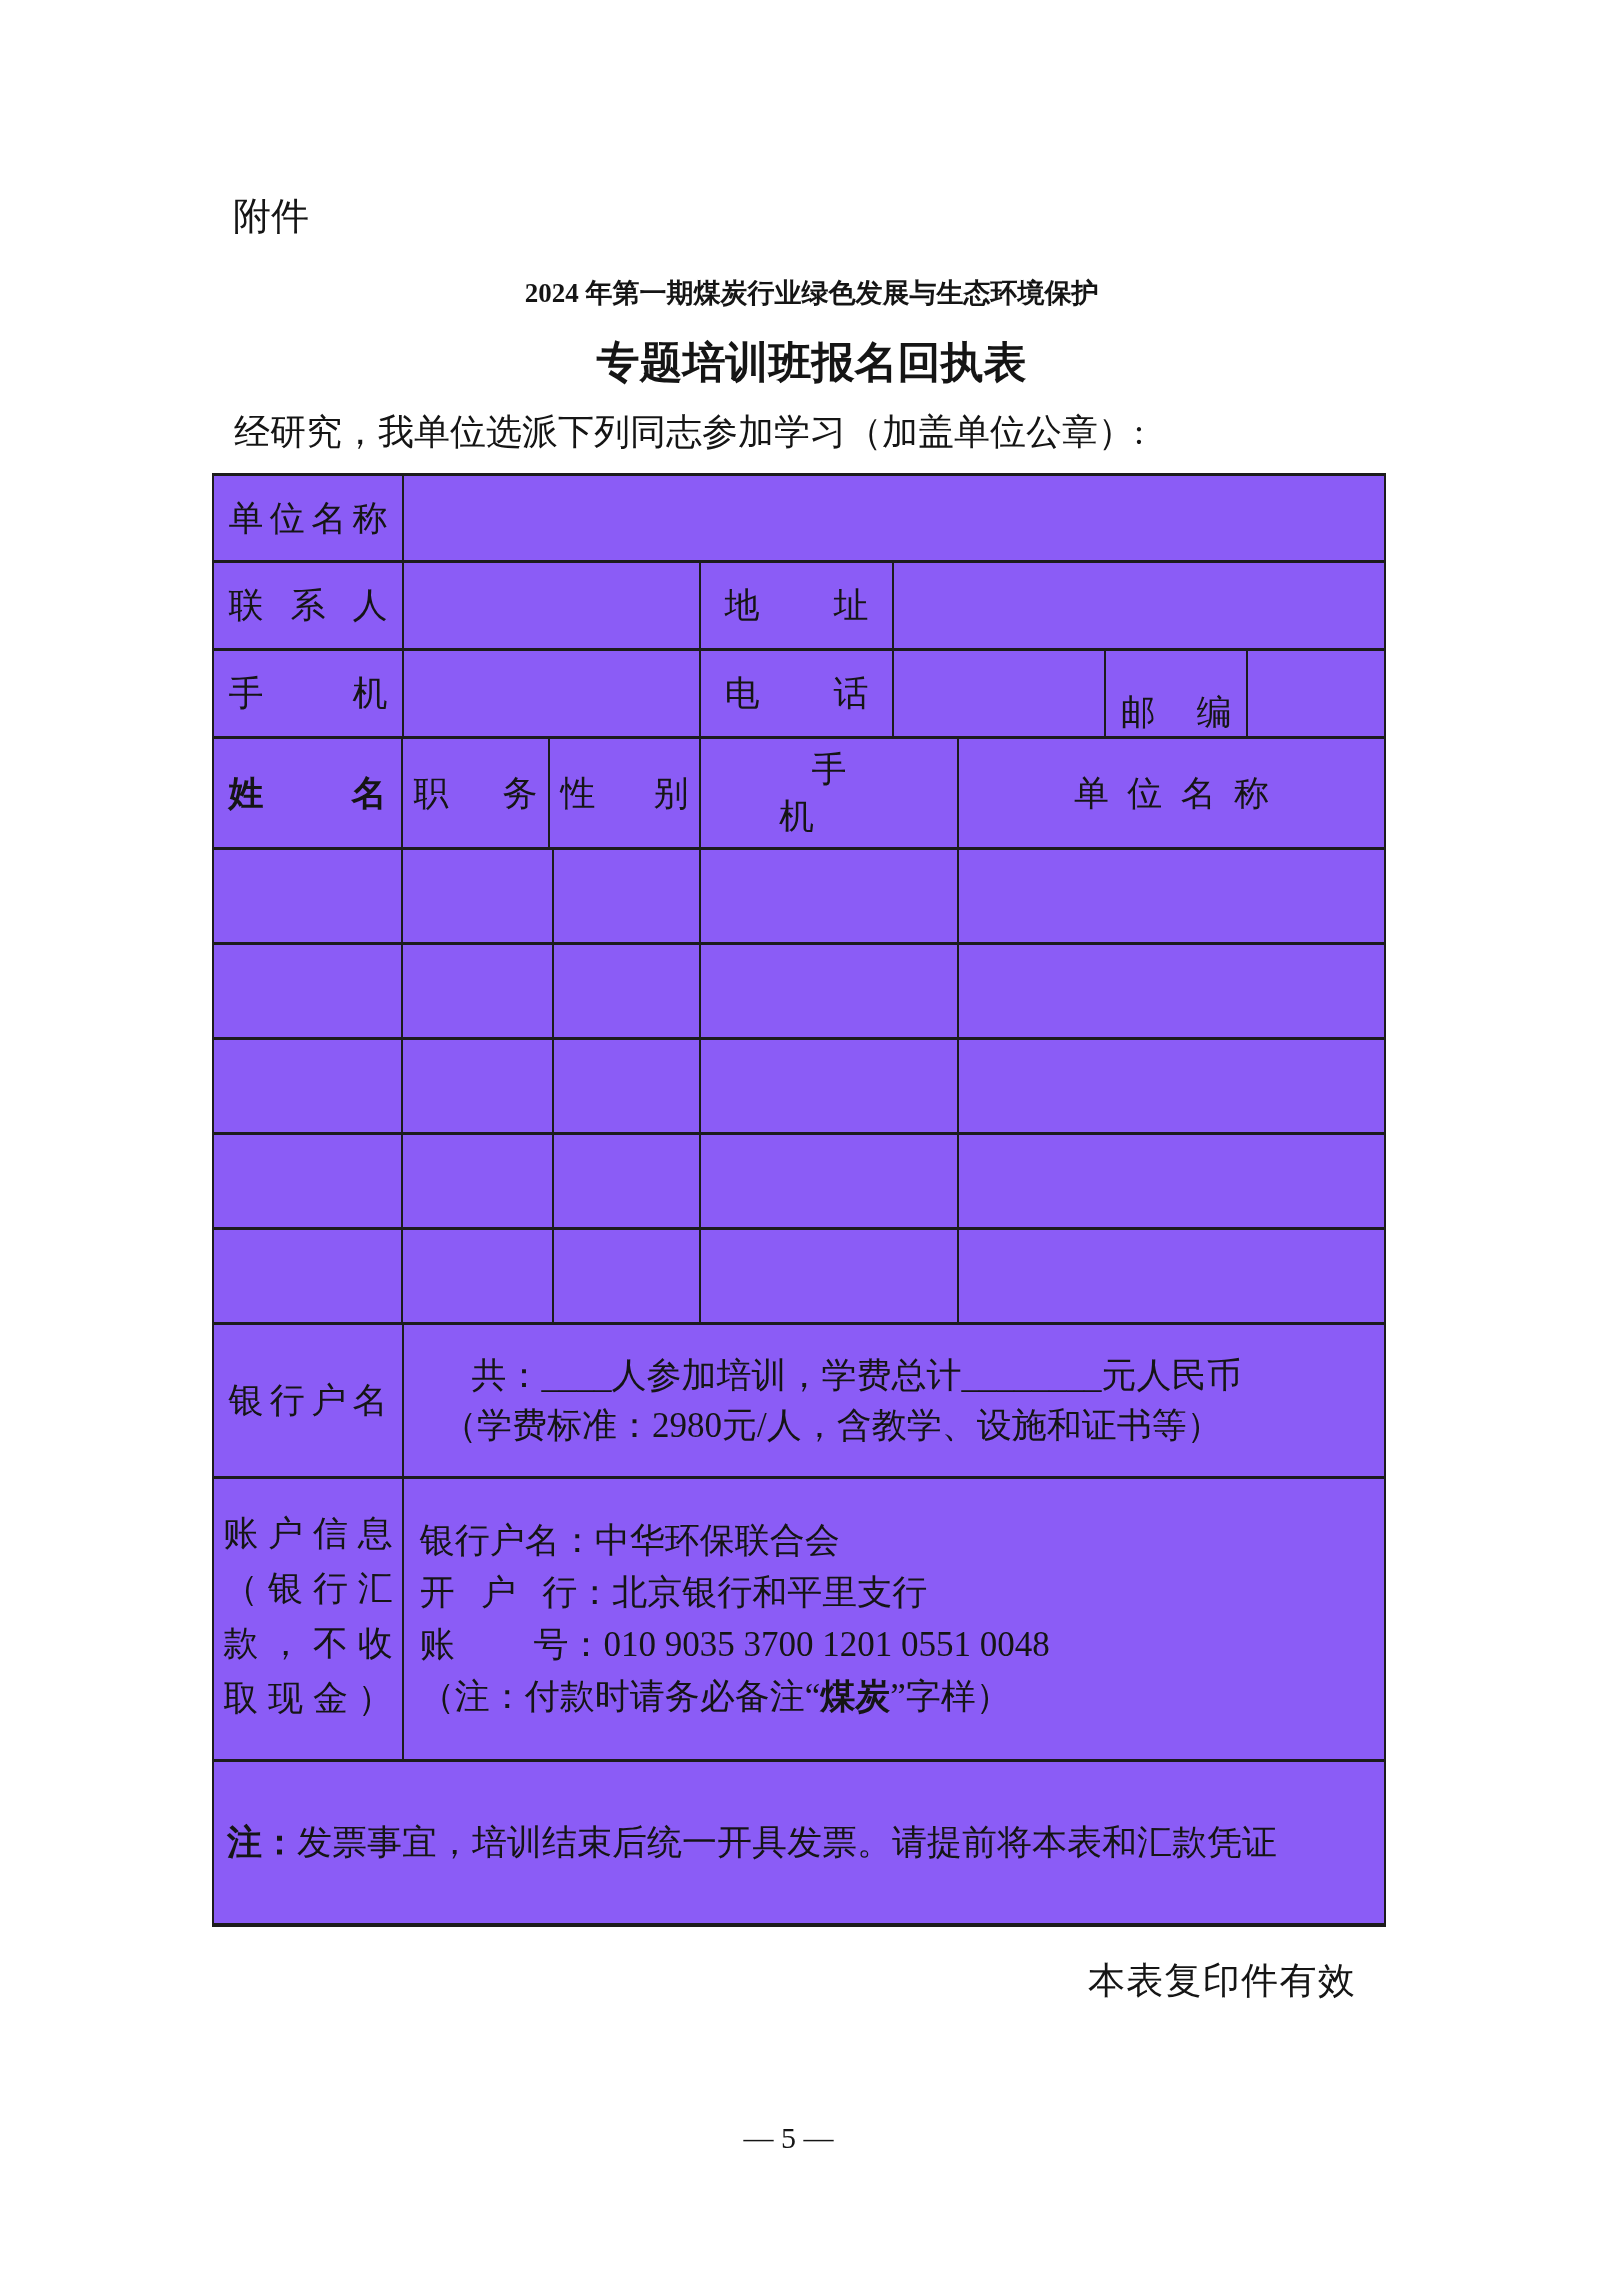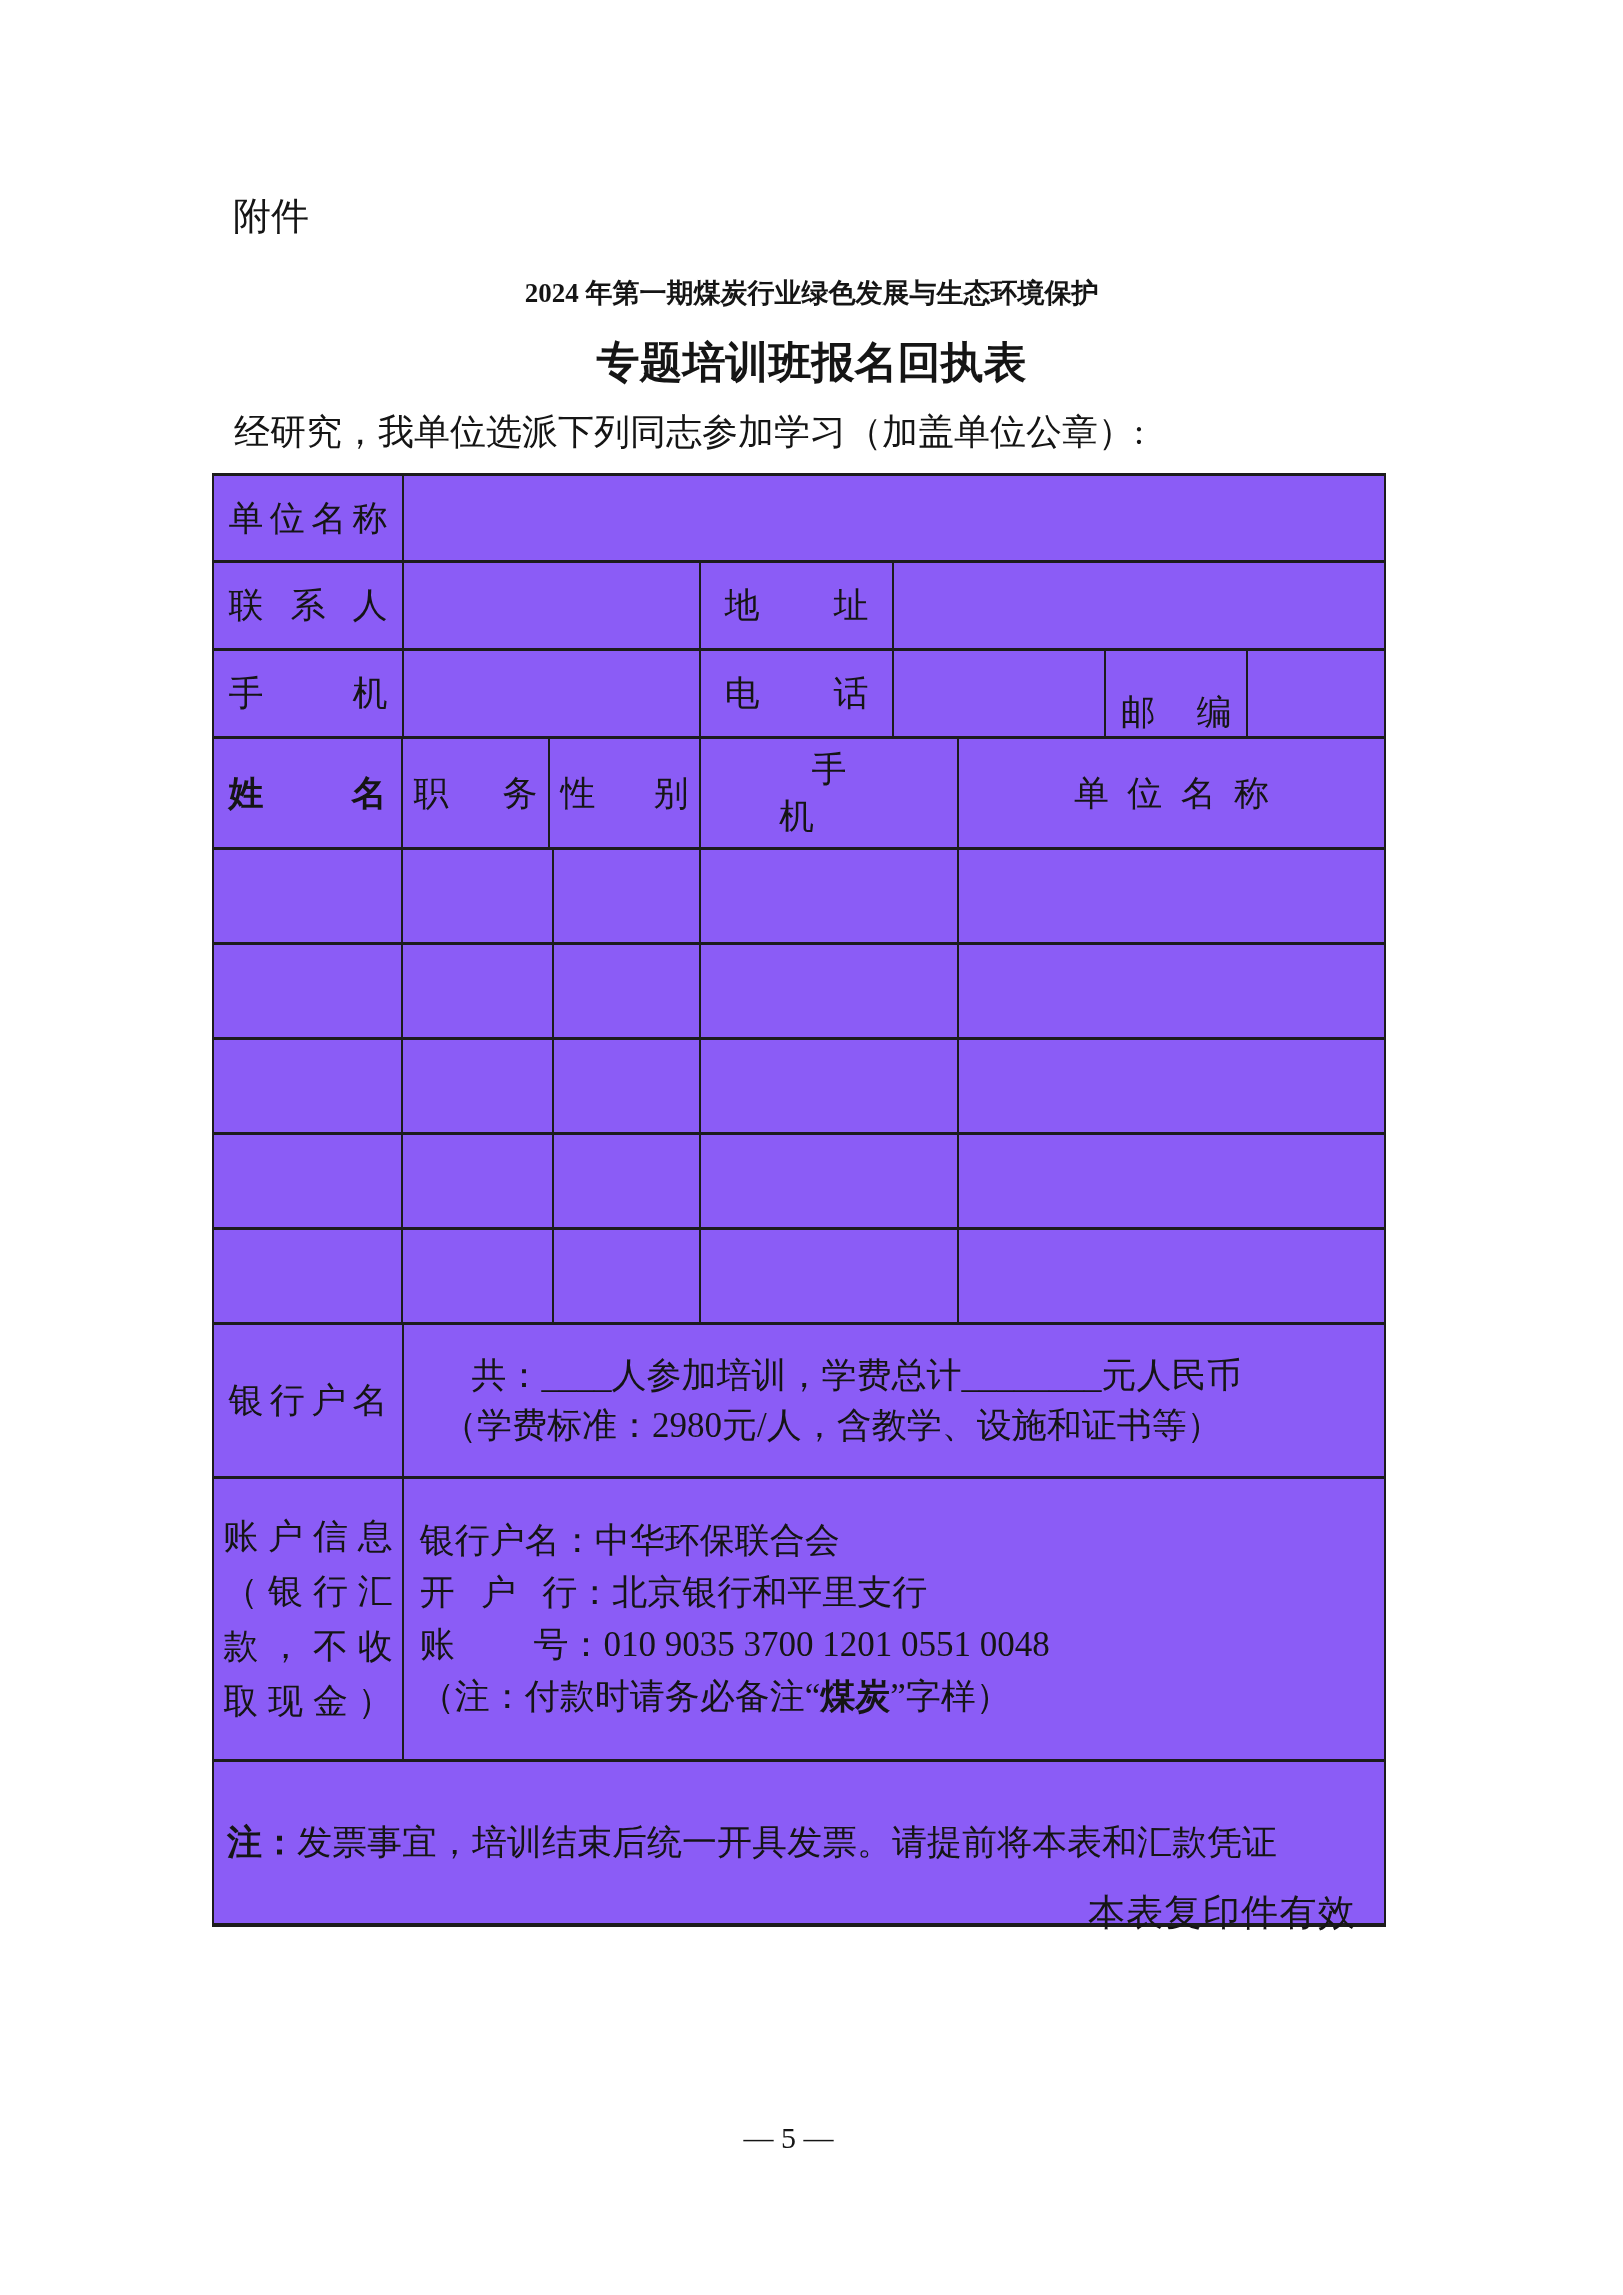--- a/index.html
+++ b/index.html
@@ -29,28 +29,28 @@
   .dist { padding:0 14.4px; }
   .dist > div { width:100%; text-align:justify; text-align-last:justify; text-justify:inter-character; }
   .ctr { justify-content:center; }
   .ctr > div { text-align:center; width:100%; }
   .ls-mob > div { letter-spacing:65px; text-indent:65px; }
   .ls-mail > div { letter-spacing:18.3px; text-indent:18.3px; }
 
   .fee-content { flex-direction:column; justify-content:center; align-items:flex-start; padding-left:38px; font-size:35px; line-height:50px; }
   .fee-l1 { text-indent:29.5px; }
   .acct-label { flex-direction:column; justify-content:center; }
-  .acct-label > div { width:100%; text-align:justify; text-align-last:justify; text-justify:inter-character; line-height:55px; }
+  .acct-label > div { width:100%; text-align:justify; text-align-last:justify; text-justify:inter-character; line-height:55px;font-family:Liberation Mono, monospace; }
   .acct-content { flex-direction:column; justify-content:center; align-items:flex-start; padding-left:15.7px; font-size:35px; line-height:52px; }
   .pre { white-space:pre; }
   .b { font-weight:bold; }
   .note-cell { flex-direction:column; justify-content:center; align-items:flex-start; padding:0 19.6px 0 13px; font-size:35px; line-height:56px; }
   .note-l2 { margin-left:73px; }
 
-  .copy-note { position:absolute; top:1888px; right:267px; font-size:37px; letter-spacing:1.3px; }
+  .copy-note { position:absolute; top:1956px; right:267px; font-size:37px; letter-spacing:1.3px; }
   .page-num { position:absolute; left:0; top:2121px; width:1577px; text-align:center; font-size:30px; }
 </style>
 </head>
 <body>
 
 <div class="page">
 
   <div class="attachment">附件</div>
 
   <div class="title-line title-1">2024 年第一期煤炭行业绿色发展与生态环境保护</div>

